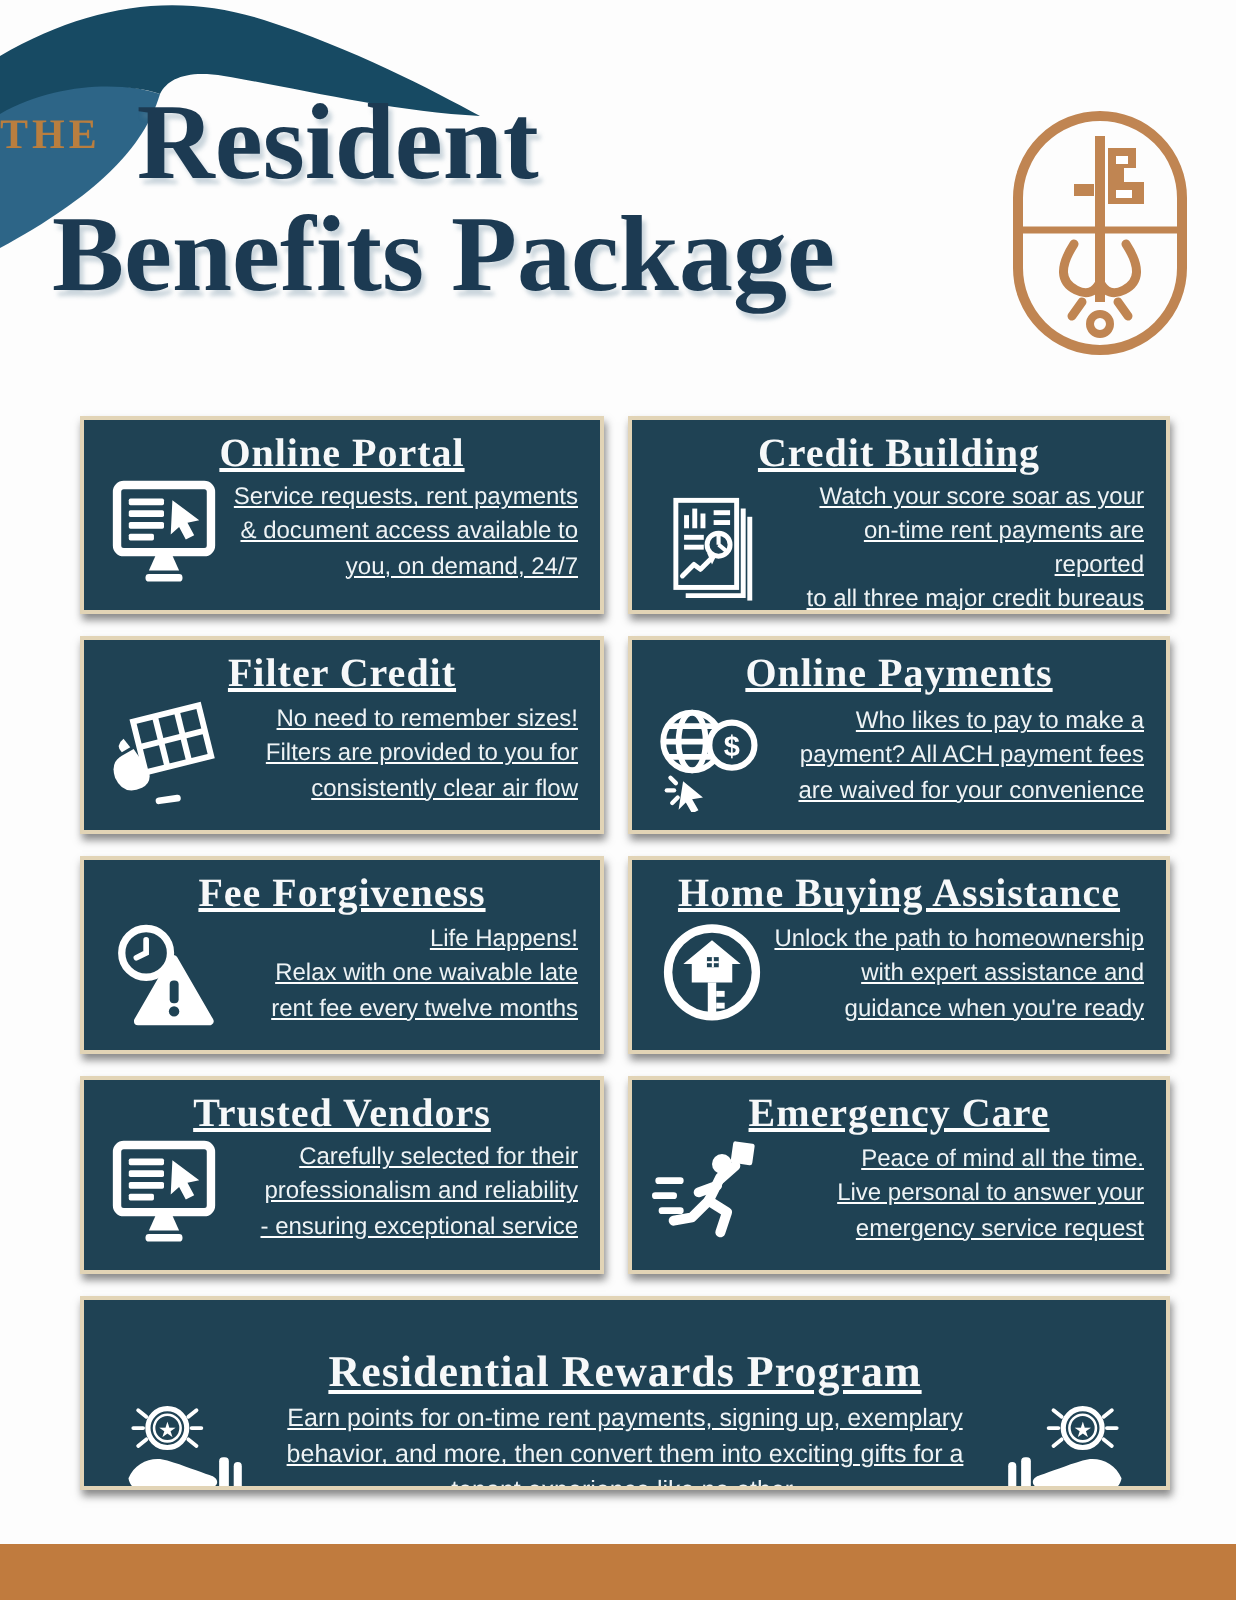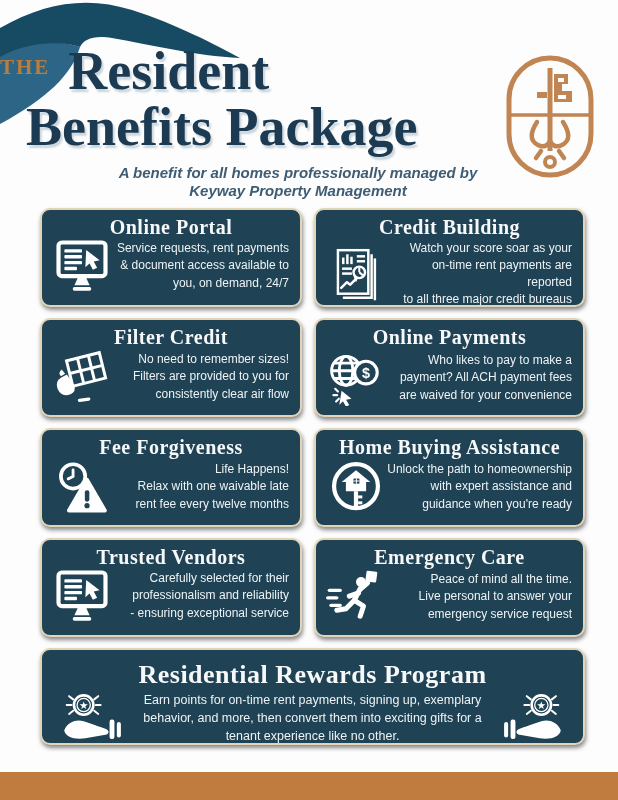--- a/index.html
+++ b/index.html
@@ -32,44 +32,44 @@
   }
   .logo { position:absolute; top:54px; left:504px; z-index:2; }
 
   
   .cards {
     position:absolute; top:208px; left:40px; width:545px; z-index:3;
     display:grid; grid-template-columns:262px 271px;
     column-gap:12px; row-gap:11px;
   }
   .card {
-    background:#1f4254; border:2px solid #e2d4b6; border-radius:10px;
+    background:#1f4254; border:2px solid #e2d4b6; border-radius:0;
     box-shadow:1px 3px 4px rgba(40,40,40,0.55);
     color:#ffffff; box-sizing:border-box; height:99px;
-    padding:4px 9px 6px; overflow:hidden;
+    padding:4px 9px 6px; overflow:hidden;text-decoration:underline;
   }
   .card-title {
     margin:2px 0 1px; text-align:center;
     font-family:"Liberation Serif", serif; font-weight:bold;
     font-size:20px; letter-spacing:0.5px; color:#f6f8f9;
   }
   .card-row { display:flex; align-items:center; }
   .icon-wrap { flex:0 0 62px; display:flex; justify-content:center; align-items:center; }
   .card-body {
     flex:1; text-align:right; font-size:12px; line-height:1.42;
     color:#eef3f5; padding-right:2px;
   }
   .card-body span { display:block; }
 
   
   .card-footer { grid-column:1 / -1; height:97px; display:flex; flex-direction:column; padding:4px 8px; }
   .footer-title {
-    margin:6px 0 1px; text-align:center;
+    margin:19px 0 1px; text-align:center;
     font-family:"Liberation Serif", serif; font-weight:bold;
-    font-size:26px; letter-spacing:0.5px; color:#f6f8f9;
+    font-size:22px; letter-spacing:0.5px; color:#f6f8f9;
   }
   .footer-row { display:flex; align-items:center; flex:1; }
   .footer-icon { flex:0 0 90px; display:flex; justify-content:center; }
   .footer-icon.mirrored svg { transform:scaleX(-1); }
   .footer-body { flex:1; text-align:center; font-size:12.5px; line-height:1.45; color:#eef3f5; }
   .footer-body span { display:block; }
 
   
   .watermark {
     position:absolute; top:528px; left:56px; z-index:6;
@@ -121,24 +121,20 @@
       <g fill="none" stroke="#c08552" stroke-width="4.5" stroke-linecap="round">
         <path d="M33 68 q-11 17 1 23 q8 4 12 -4"></path>
         <path d="M59 68 q11 17 -1 23 q-8 4 -12 -4"></path>
         <path d="M37 97 l-5 7"></path>
         <path d="M55 97 l5 7"></path>
       </g>
       <circle cx="46" cy="108" r="5" fill="none" stroke="#c08552" stroke-width="4"></circle>
     </svg>
   </div>
 
-  <div class="subtitle">
-    <div>A benefit for all homes professionally managed by</div>
-    <div>Keyway Property Management</div>
-  </div>
 
   <div class="cards">
 
     <div class="card">
       <h2 class="card-title">Online Portal</h2>
       <div class="card-row">
         <span class="icon-wrap">
           <svg width="54" height="52" viewBox="0 0 64 62">
             <rect x="4" y="3" width="56" height="40" rx="4" fill="none" stroke="#fff" stroke-width="5"></rect>
             <g fill="#fff">

